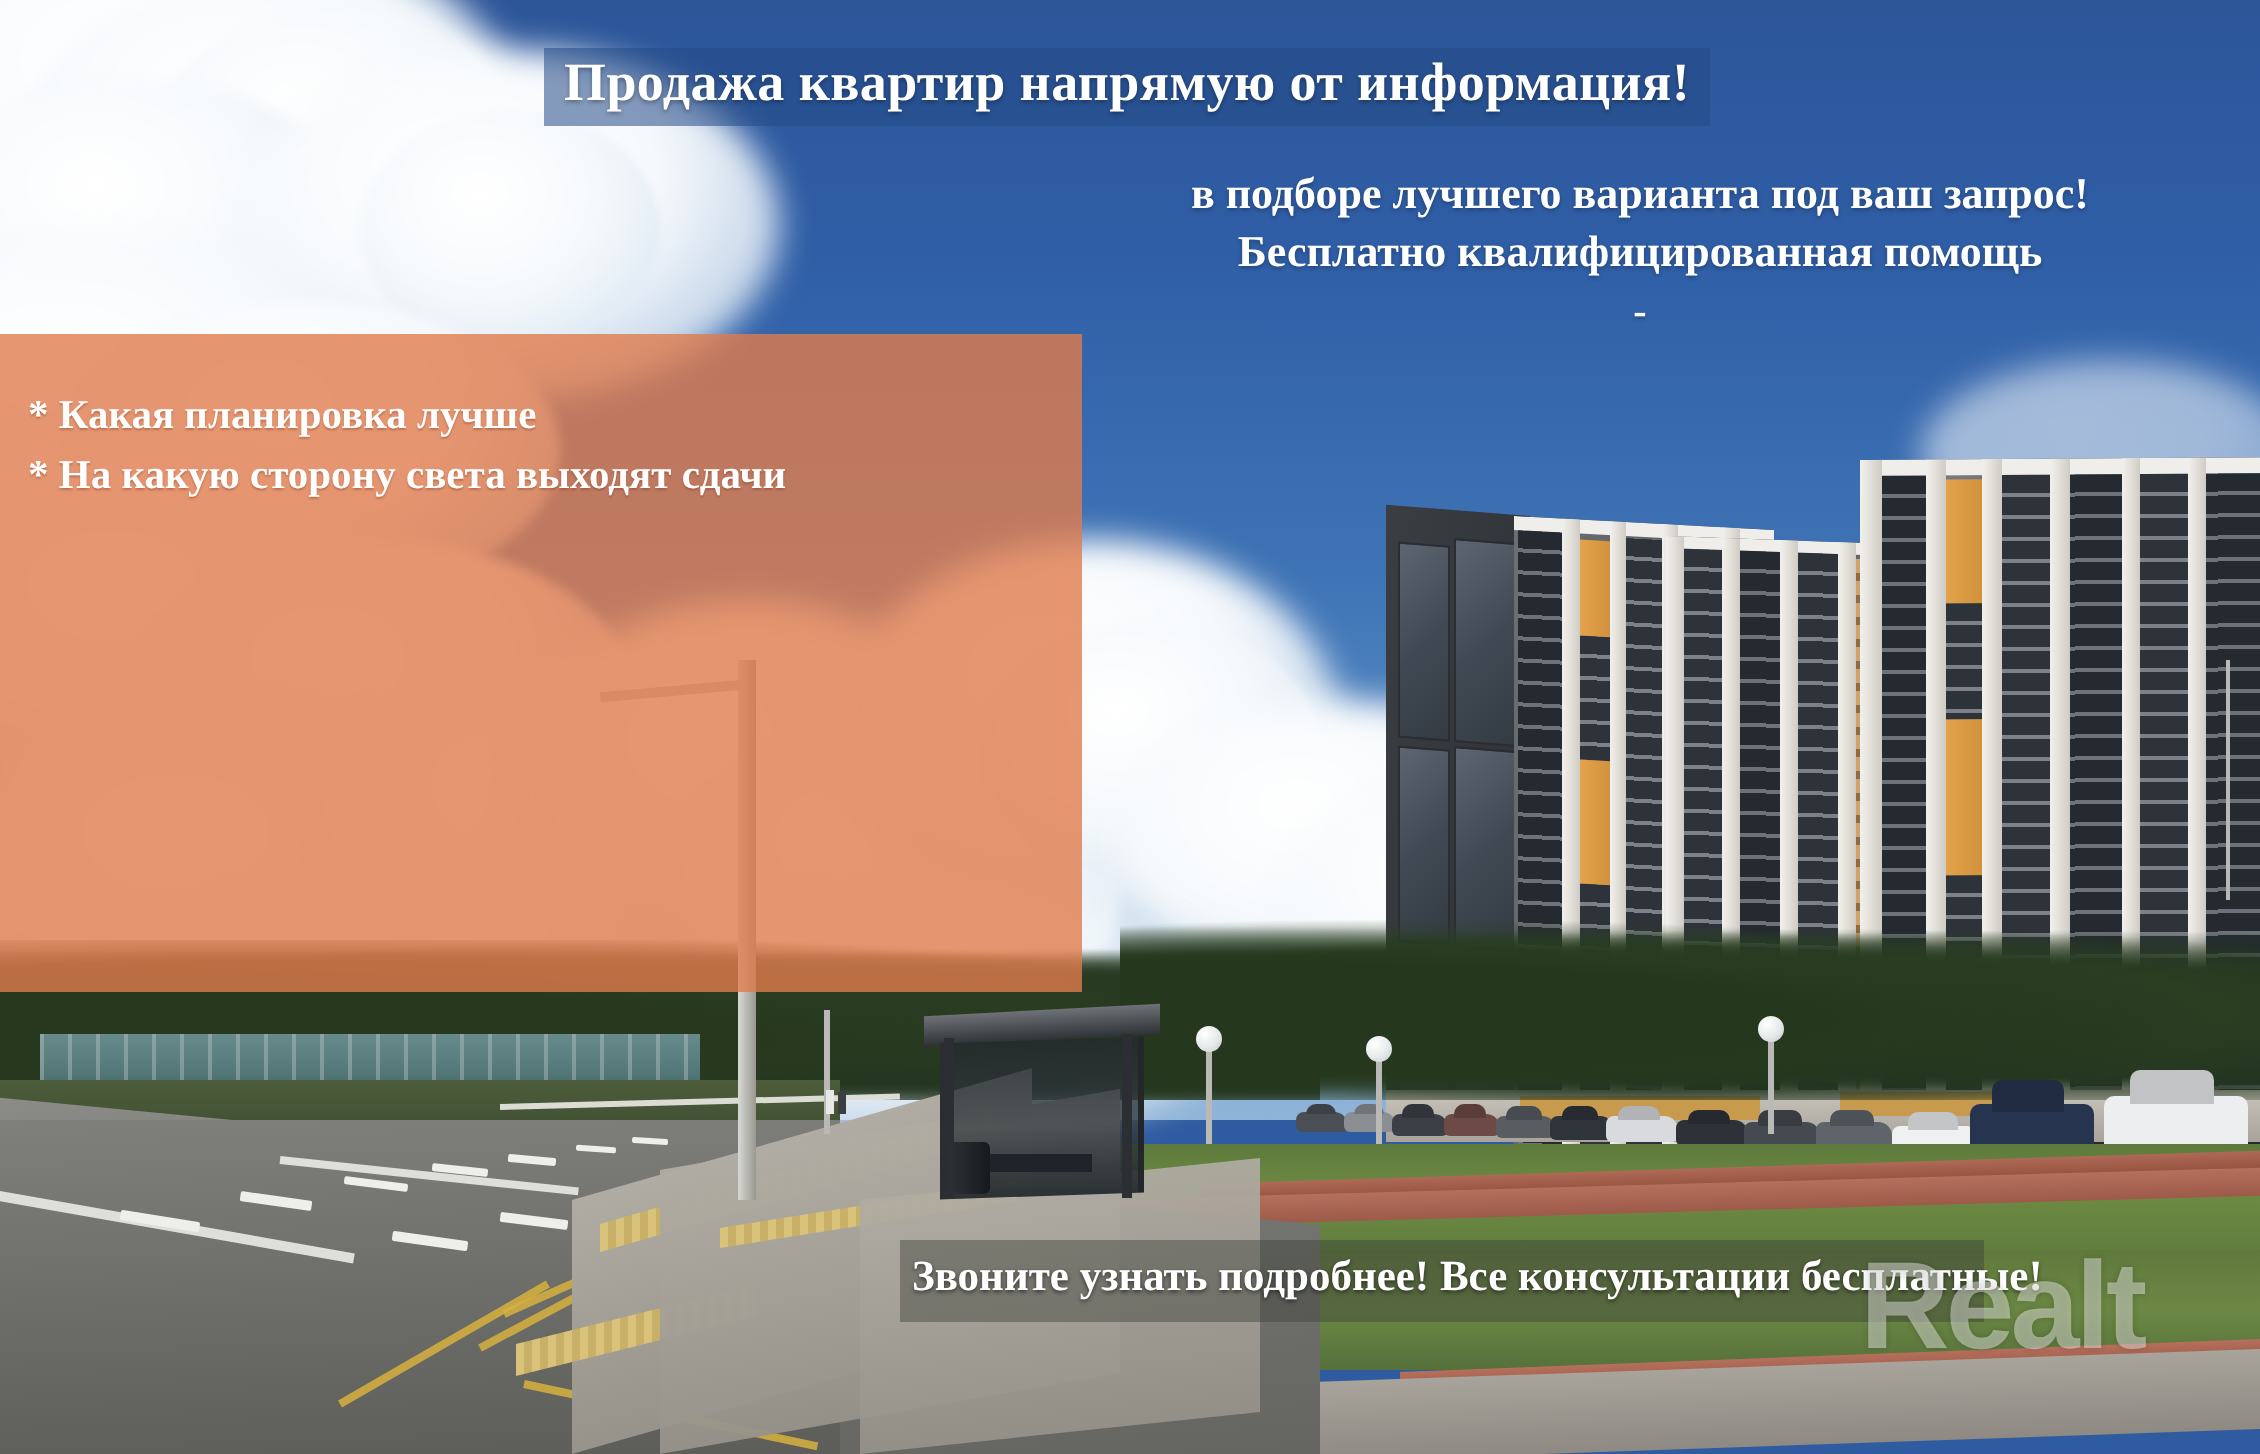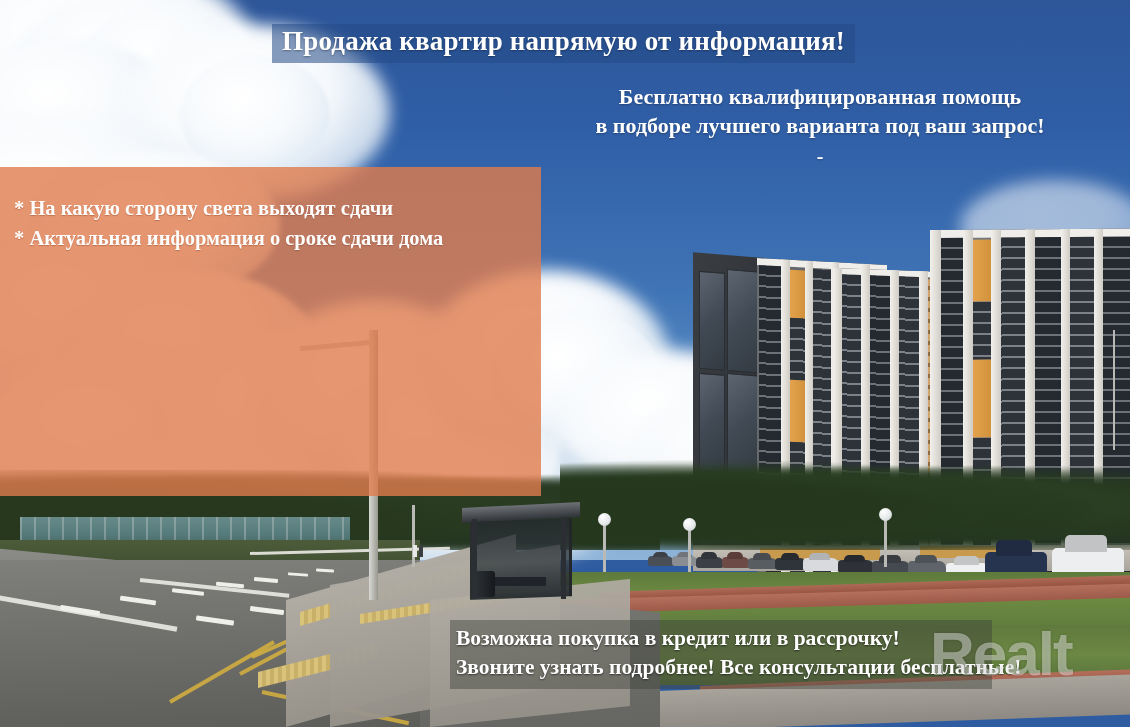--- a/index.html
+++ b/index.html
@@ -569,32 +569,31 @@
     <div class="glassbox"></div>
     <div class="post" style="left:10px; top:14px; height:80px;"></div>
     <div class="post" style="left:99px; top:12px; height:82px;"></div>
     <div class="bench"></div>
     <div class="bin"></div>
   </div>
 
   <div class="title-banner">Продажа квартир напрямую от информация!</div>
 
   <div class="subtitle">
+    <div>в подборе лучшего варианта под ваш запрос!</div>
     <div>Бесплатно квалифицированная помощь</div>
-    <div>в подборе лучшего варианта под ваш запрос!</div>
     <span class="dash-line">-</span>
   </div>
 
   <div class="orange-card">
     <div class="bullets">
+      <div>* Какая планировка лучше</div>
       <div>* На какую сторону света выходят сдачи</div>
-      <div>* Актуальная информация о сроке сдачи дома</div>
     </div>
   </div>
 
   <div class="bottom-banner">
-    <div>Возможна покупка в кредит или в рассрочку!</div>
     <div>Звоните узнать подробнее! Все консультации бесплатные!</div>
   </div>
 
   <div class="watermark">Realt</div>
 
 </div>
 
 </body></html>

